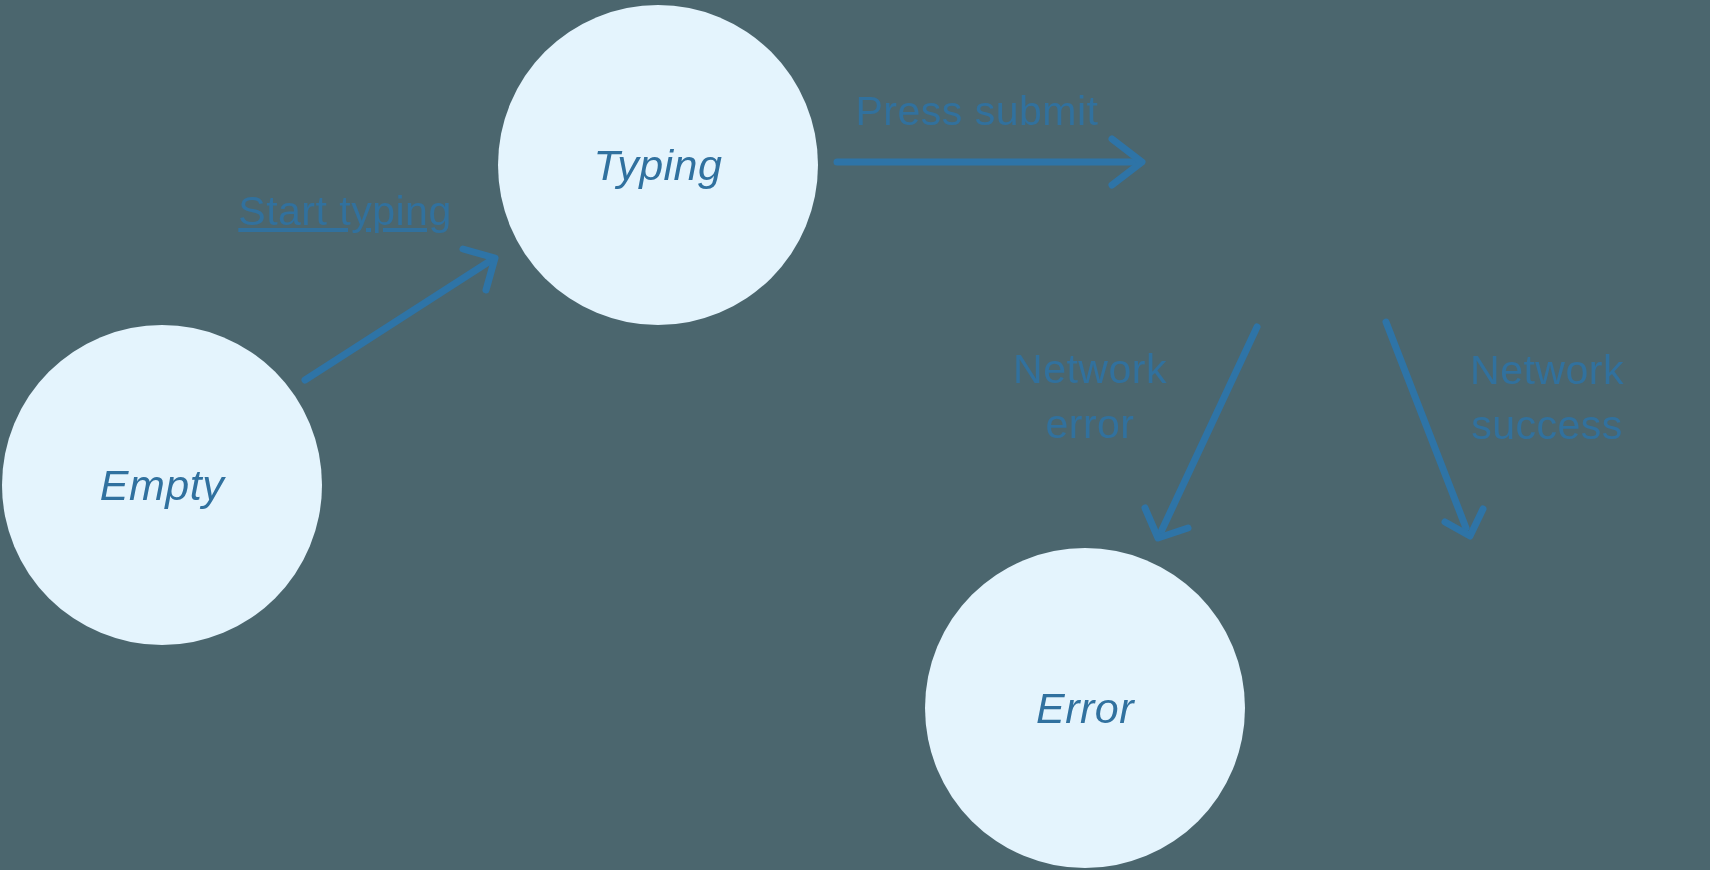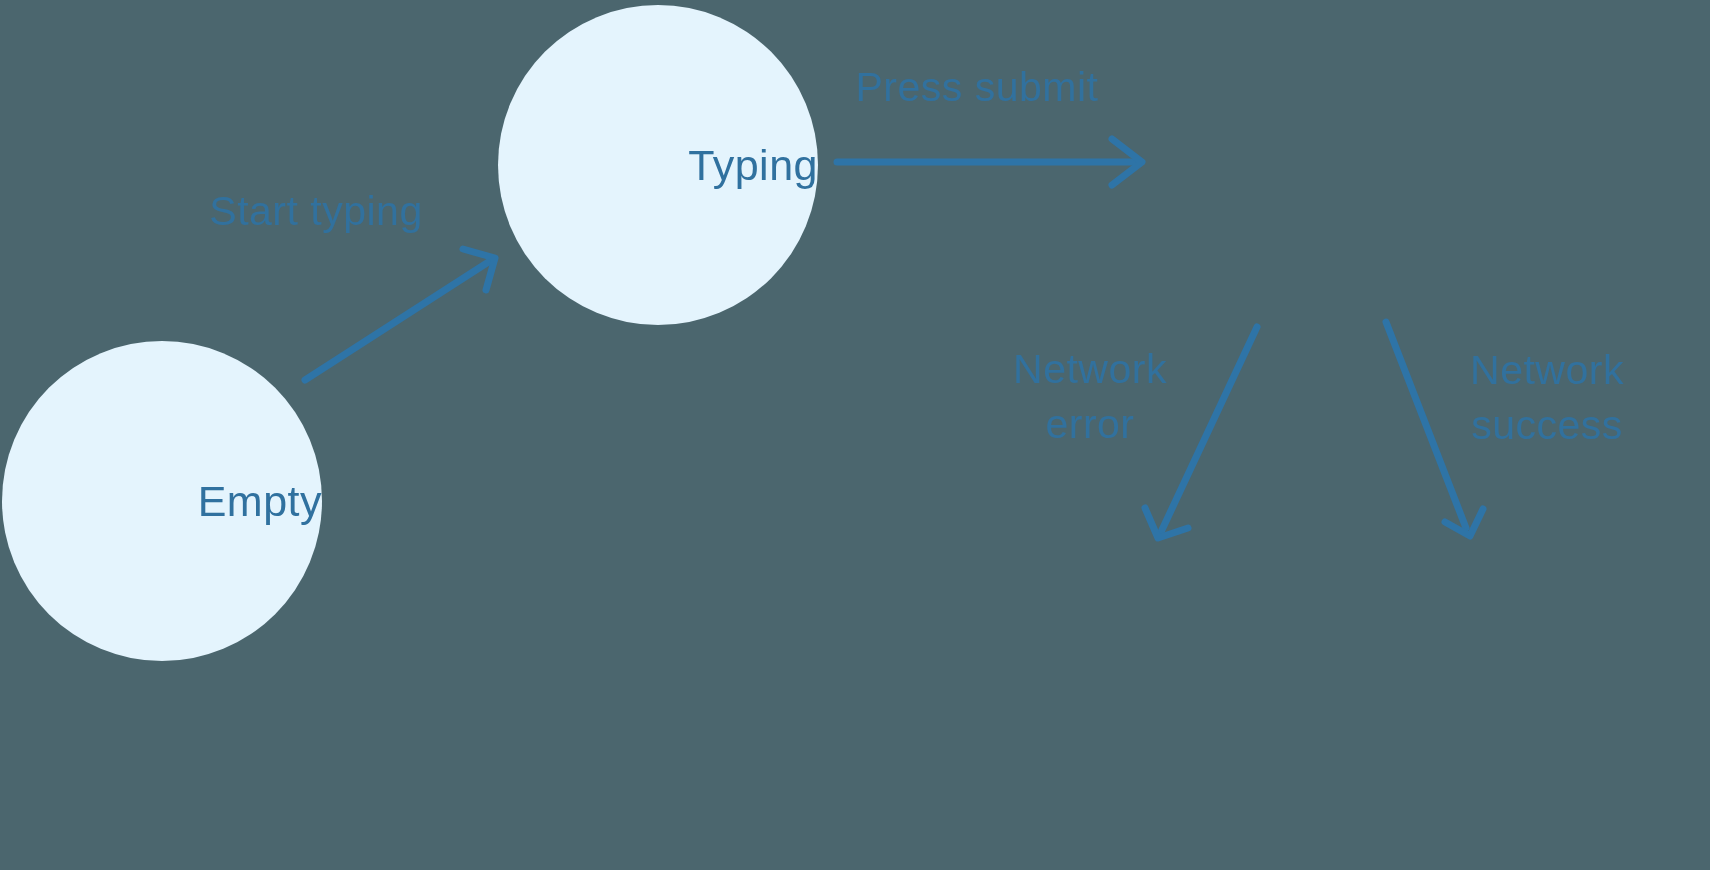--- a/index.html
+++ b/index.html
@@ -15,37 +15,37 @@
     width:1710px;height:870px;
     background:var(--background);
     overflow:hidden;
     font-family:"Liberation Sans", sans-serif;
   }
   .state{
     position:absolute;
     width:320px;height:320px;
     border-radius:50%;
     background:var(--state_fill);
-    display:flex;align-items:center;justify-content:flex-end;
+    display:flex;align-items:center;justify-content:center;font-style:italic;
   }
   .state .label{
     color:var(--state_text);
     font-size:43px;
     letter-spacing:0.5px;
     white-space:nowrap;
   }
   .tlabel{
     position:absolute;
     color:var(--transition_text);
     font-size:41px;
     line-height:55px;
     letter-spacing:0.5px;
     text-align:center;
   }
-  .tlabel.nowrap{white-space:nowrap;}
+  .tlabel.nowrap{white-space:nowrap;margin-top:24px;}
   svg.arrows{position:absolute;left:0;top:0;width:1710px;height:870px;}
   svg.arrows .stroke{
     stroke:var(--arrow);
     stroke-width:7;
     fill:none;
     stroke-linecap:round;
     stroke-linejoin:round;
   }
 </style>
 </head>
@@ -65,25 +65,28 @@
     <g>
       <path class="stroke" d="M1257,327 L1161,532"></path>
       <polyline class="stroke" points="1145,508 1158,538 1188,528"></polyline>
     </g>
     <g>
       <path class="stroke" d="M1386,322 L1466,528"></path>
       <polyline class="stroke" points="1445,522 1470,536 1483,509"></polyline>
     </g>
   </svg>
 
-  <div class="state" style="left:2px;top:341px;">
+  <div class="state" style="left:2px;top:325px;">
     <span class="label">Empty</span>
   </div>
   <div class="state" style="left:498px;top:5px;">
     <span class="label">Typing</span>
   </div>
+  <div class="state" style="left:925px;top:548px;">
+    <span class="label">Error</span>
+  </div>
 
-  <div class="tlabel" style="left:206px;top:184px;width:220px;">Start typing</div>
+  <div class="tlabel" style="left:235px;top:184px;width:220px;text-decoration:underline;">Start typing</div>
   <div class="tlabel nowrap" style="left:817px;top:60px;width:320px;">Press submit</div>
   <div class="tlabel" style="left:1437px;top:343px;width:220px;">Network success</div>
   <div class="tlabel" style="left:980px;top:342px;width:220px;">Network error</div>
 
 </div>
 
 </body></html>

